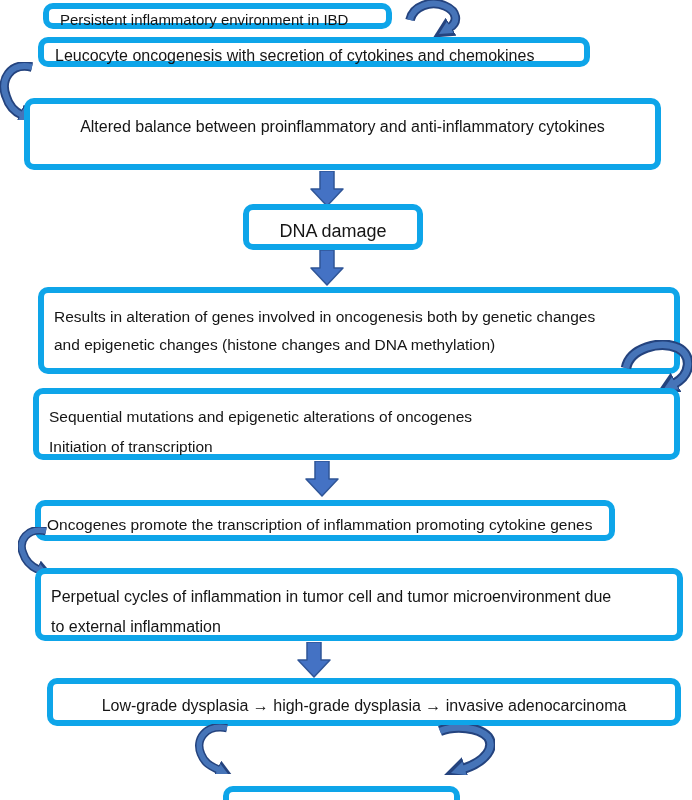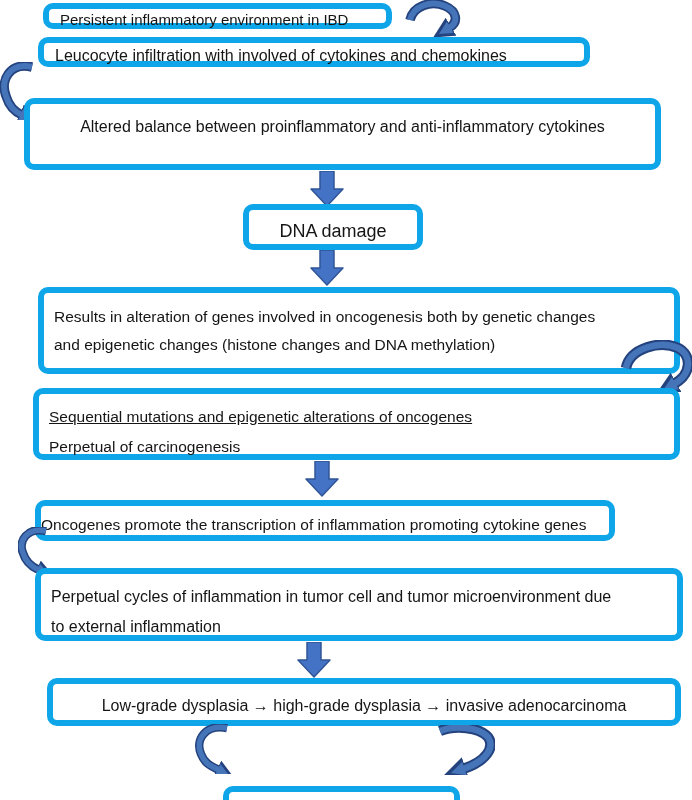--- a/index.html
+++ b/index.html
@@ -44,21 +44,21 @@
 
   <div class="fbox" style="left:43px;top:3px;width:349px;height:26px;line-height:22px;padding-left:11px;font-size:15px;">Persistent inflammatory environment in IBD</div>
 
   <div class="arrow" style="left:405px;top:0px;">
     <svg width="58" height="40" viewBox="0 0 58 40">
       <path d="M 5 20 C 8 6, 26 0, 40 6 C 52 11, 54 22, 44 28" fill="none" stroke="#24437e" stroke-width="9.5" marker-end="url(#ah-dark)"></path>
       <path d="M 5 20 C 8 6, 26 0, 40 6 C 52 11, 54 22, 44 28" fill="none" stroke="#4674b8" stroke-width="6" marker-end="url(#ah-light)"></path>
     </svg>
   </div>
 
-  <div class="fbox" style="left:38px;top:37px;width:552px;height:30px;line-height:26px;padding-left:11px;font-size:16px;">Leucocyte infiltration with involved of cytokines and chemokines</div>
+  <div class="fbox" style="left:38px;top:37px;width:552px;height:30px;line-height:26px;padding-left:11px;font-size:16px;">Leucocyte oncogenesis with secretion of cytokines and chemokines</div>
 
   <div class="arrow" style="left:0px;top:62px;">
     <svg width="40" height="58" viewBox="0 0 40 58">
       <path d="M 32 5 C 10 0, 0 18, 6 34 C 9 44, 15 50, 22 53" fill="none" stroke="#24437e" stroke-width="9.5" marker-end="url(#ah-dark)"></path>
       <path d="M 32 5 C 10 0, 0 18, 6 34 C 9 44, 15 50, 22 53" fill="none" stroke="#4674b8" stroke-width="6" marker-end="url(#ah-light)"></path>
     </svg>
   </div>
 
   <div class="fbox tcenter" style="left:24px;top:98px;width:637px;height:72px;padding-top:8px;font-size:16px;">
     <div class="line" style="line-height:30px;">Altered balance between proinflammatory and anti-inflammatory cytokines</div>
@@ -84,31 +84,31 @@
   </div>
 
   <div class="arrow" style="left:620px;top:340px;">
     <svg width="72" height="52" viewBox="0 0 72 52">
       <path d="M 6 28 C 10 8, 40 0, 58 8 C 72 15, 72 34, 54 44" fill="none" stroke="#24437e" stroke-width="10.5" marker-end="url(#ah-dark)"></path>
       <path d="M 6 28 C 10 8, 40 0, 58 8 C 72 15, 72 34, 54 44" fill="none" stroke="#4674b8" stroke-width="6.5" marker-end="url(#ah-light)"></path>
     </svg>
   </div>
 
   <div class="fbox" style="left:33px;top:388px;width:647px;height:72px;padding:8px 0 0 10px;font-size:15.5px;">
-    <div class="line" style="line-height:30px;text-decoration:underline;">Sequential mutations and epigenetic alterations of oncogenes</div>
-    <div class="line" style="line-height:30px;">Perpetual of carcinogenesis</div>
+    <div class="line" style="line-height:30px;">Sequential mutations and epigenetic alterations of oncogenes</div>
+    <div class="line" style="line-height:30px;">Initiation of transcription</div>
   </div>
 
   <div class="arrow" style="left:304px;top:461px;">
     <svg width="36" height="36" viewBox="0 0 36 36">
       <polygon points="11,0 25,0 25,18 34,18 18,35 2,18 11,18" fill="#4472c4" stroke="#2f5597" stroke-width="1.5" stroke-linejoin="round"></polygon>
     </svg>
   </div>
 
-  <div class="fbox" style="left:35px;top:500px;width:580px;height:41px;line-height:37px;padding-left:0;font-size:15.5px;">Oncogenes promote the transcription of inflammation promoting cytokine genes</div>
+  <div class="fbox" style="left:35px;top:500px;width:580px;height:41px;line-height:37px;padding-left:6px;font-size:15.5px;">Oncogenes promote the transcription of inflammation promoting cytokine genes</div>
 
   <div class="arrow" style="left:18px;top:527px;">
     <svg width="36" height="46" viewBox="0 0 36 46">
       <path d="M 28 4 C 9 0, 0 14, 5 26 C 8 36, 14 40, 21 43" fill="none" stroke="#24437e" stroke-width="8.5" marker-end="url(#ah-dark)"></path>
       <path d="M 28 4 C 9 0, 0 14, 5 26 C 8 36, 14 40, 21 43" fill="none" stroke="#4674b8" stroke-width="5.5" marker-end="url(#ah-light)"></path>
     </svg>
   </div>
 
   <div class="fbox" style="left:35px;top:568px;width:648px;height:73px;padding:8px 0 0 10px;font-size:16px;">
     <div class="line" style="line-height:30px;">Perpetual cycles of inflammation in tumor cell and tumor microenvironment due</div>

